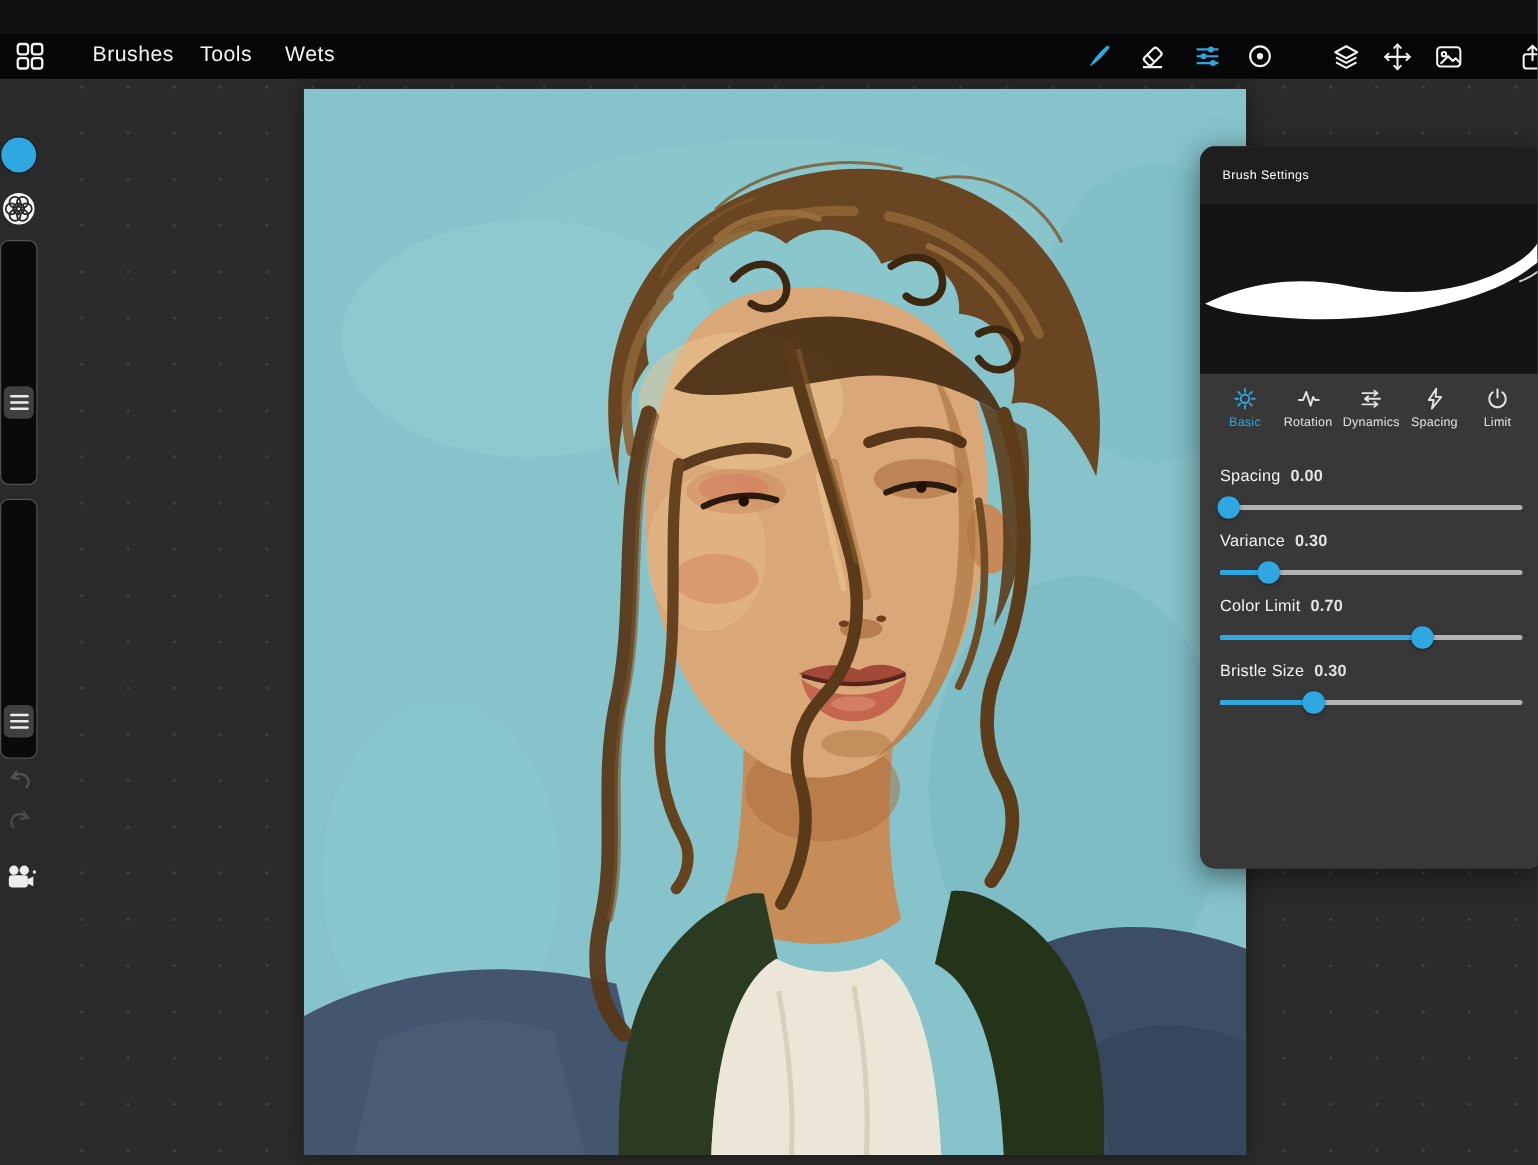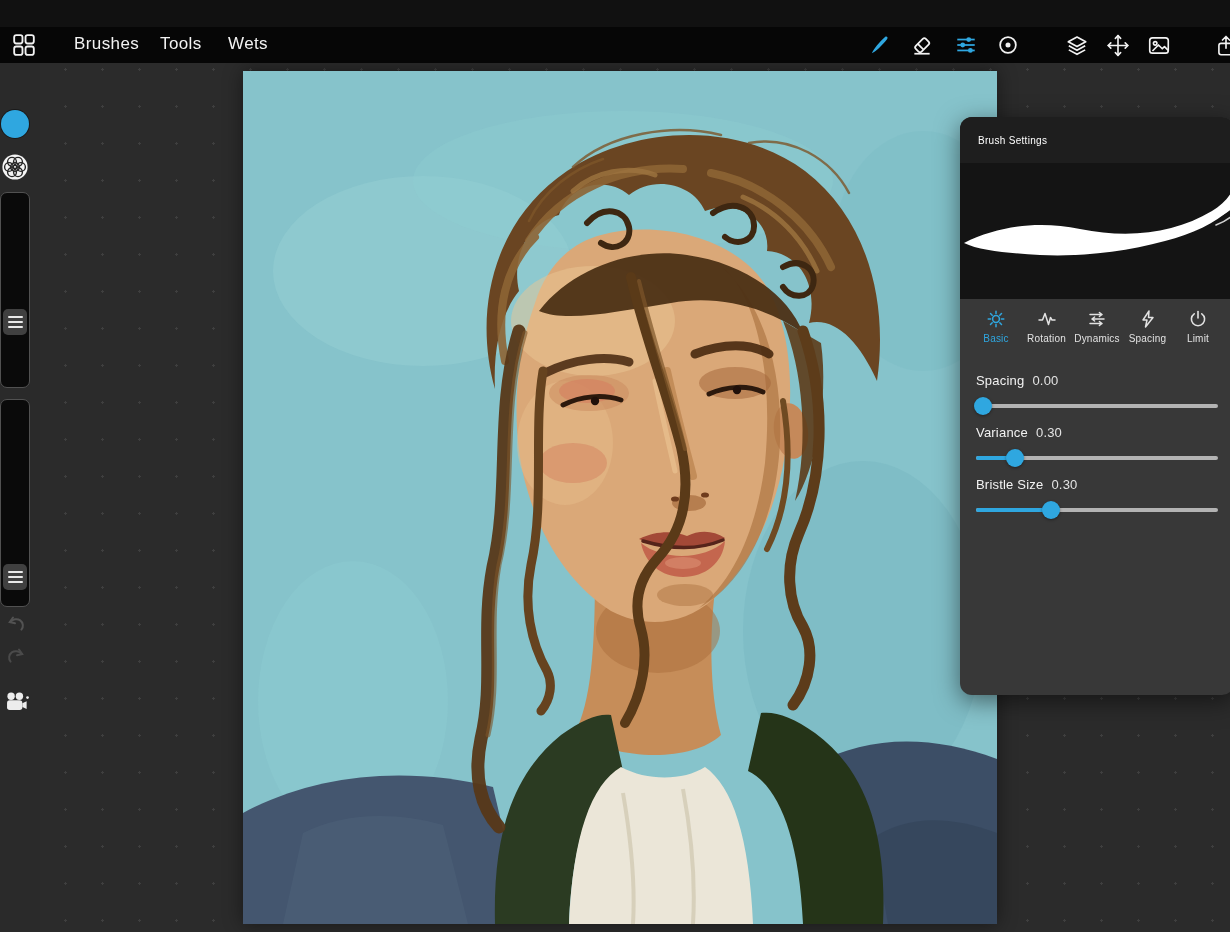--- a/index.html
+++ b/index.html
@@ -47,21 +47,21 @@
   .panel-title{ color:#fff; font-size:10px; letter-spacing:.3px; }
   .preview{ height:136px; background:#141414; }
   .preview svg{ display:block; width:100%; height:100%; }
   .tabs{ display:flex; justify-content:space-between; padding:10px 12px 6px 12px; }
   .tab{ width:48px; display:flex; flex-direction:column; align-items:center; gap:4px; color:#e2e2e2; cursor:pointer; }
   .tab.active{ color:var(--accent,#2fa7e0); }
   .tab-label{ font-size:10px; letter-spacing:.2px; }
   .sliders{ padding:6px 16px 0 16px; }
   .slider-row{ margin-top:17px; }
   .slider-caption{ display:flex; gap:8px; font-size:13px; color:#f2f2f2; letter-spacing:.2px;}
-  .slider-caption .val{ color:#e3e3e3; }
+  .slider-caption .val{ color:#e3e3e3;font-weight:bold; }
   .htrack{ position:relative; height:4px; background:#b3b3b3; border-radius:2px; margin-top:16px; cursor:pointer;}
   .hfill{ position:absolute; left:0; top:0; bottom:0; background:var(--accent,#2fa7e0); border-radius:2px; }
   .hknob{ position:absolute; top:50%; width:18px; height:18px; border-radius:50%;
           background:var(--accent,#2fa7e0); transform:translate(-50%,-50%); cursor:grab;
           box-shadow:0 1px 3px rgba(0,0,0,.4); }
 
   
   .home-indicator{ position:absolute; left:455px; bottom:1px; width:330px; height:5px; border-radius:3px;
                    background:#161616; z-index:45; cursor:grab; }
 </style>
@@ -336,20 +336,30 @@
           <span>Variance</span>
           <span class="val">0.30</span>
         </div>
         <div class="htrack">
           <div class="hfill" style="width: 16%;"></div>
           <div class="hknob" style="left: 16%;"></div>
         </div>
       </div>
       <div class="slider-row">
         <div class="slider-caption">
+          <span>Color Limit</span>
+          <span class="val">0.70</span>
+        </div>
+        <div class="htrack">
+          <div class="hfill" style="width: 67%;"></div>
+          <div class="hknob" style="left: 67%;"></div>
+        </div>
+      </div>
+      <div class="slider-row">
+        <div class="slider-caption">
           <span>Bristle Size</span>
           <span class="val">0.30</span>
         </div>
         <div class="htrack">
           <div class="hfill" style="width: 31%;"></div>
           <div class="hknob" style="left: 31%;"></div>
         </div>
       </div>
     </div>
   </div>

